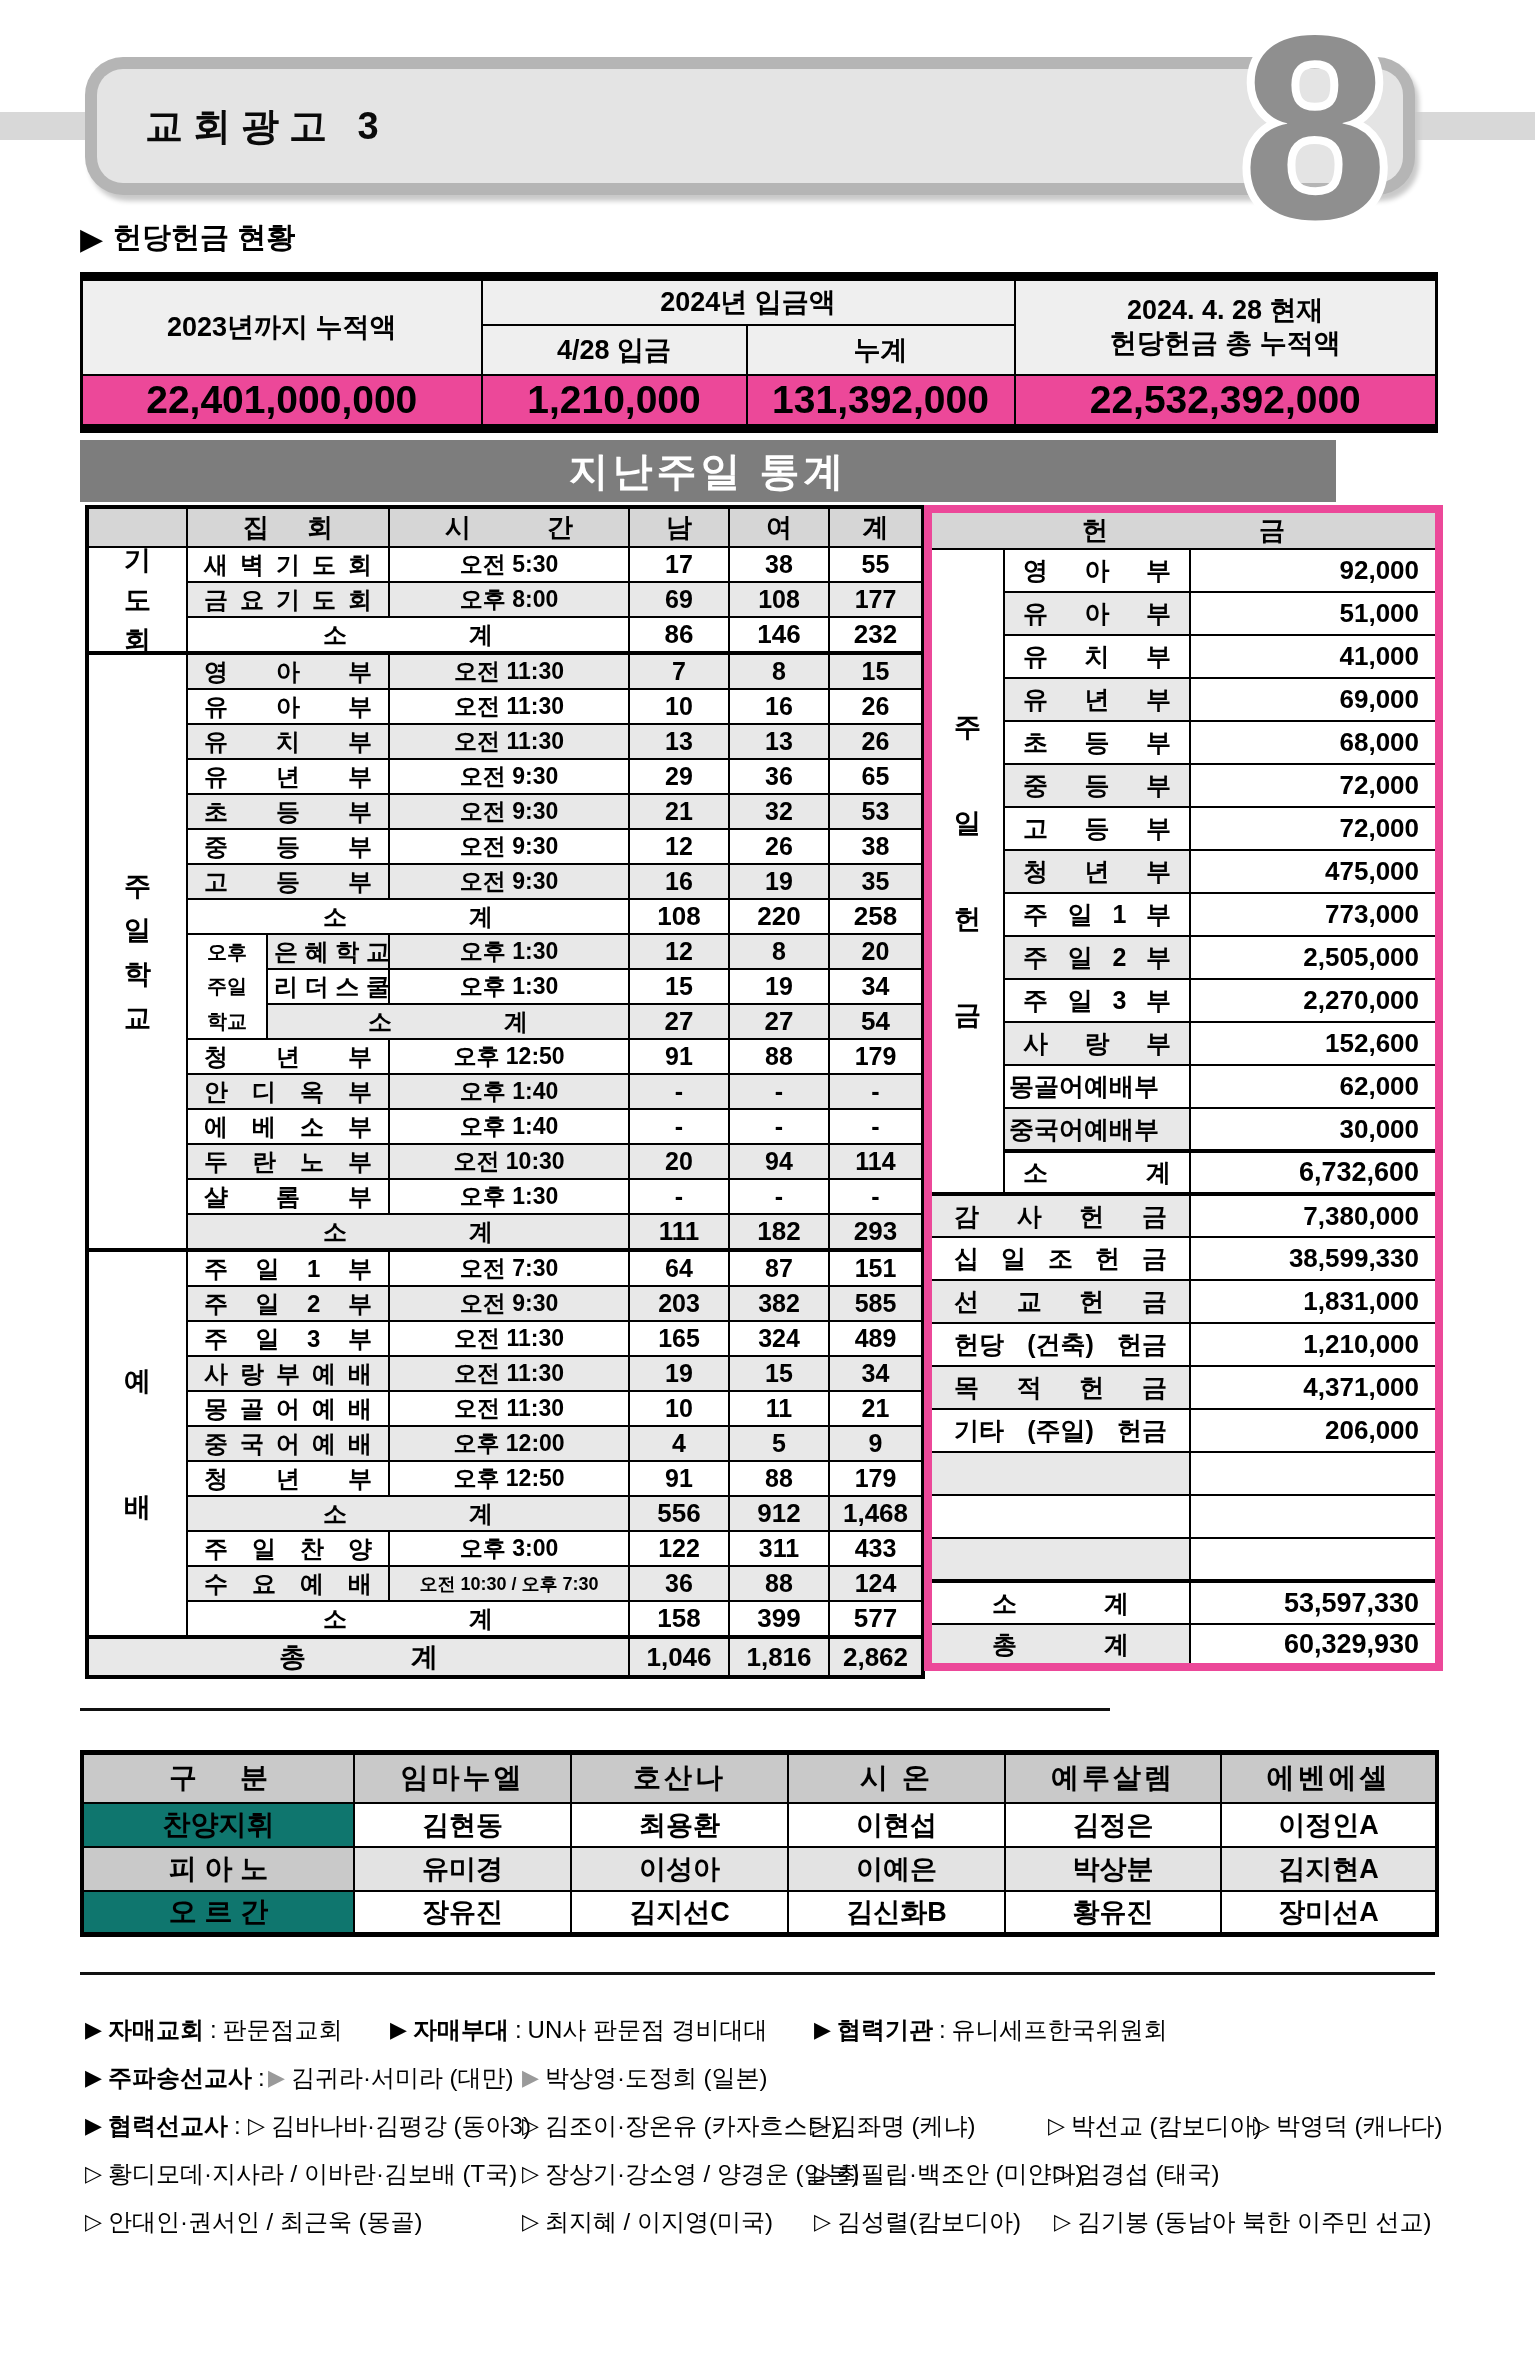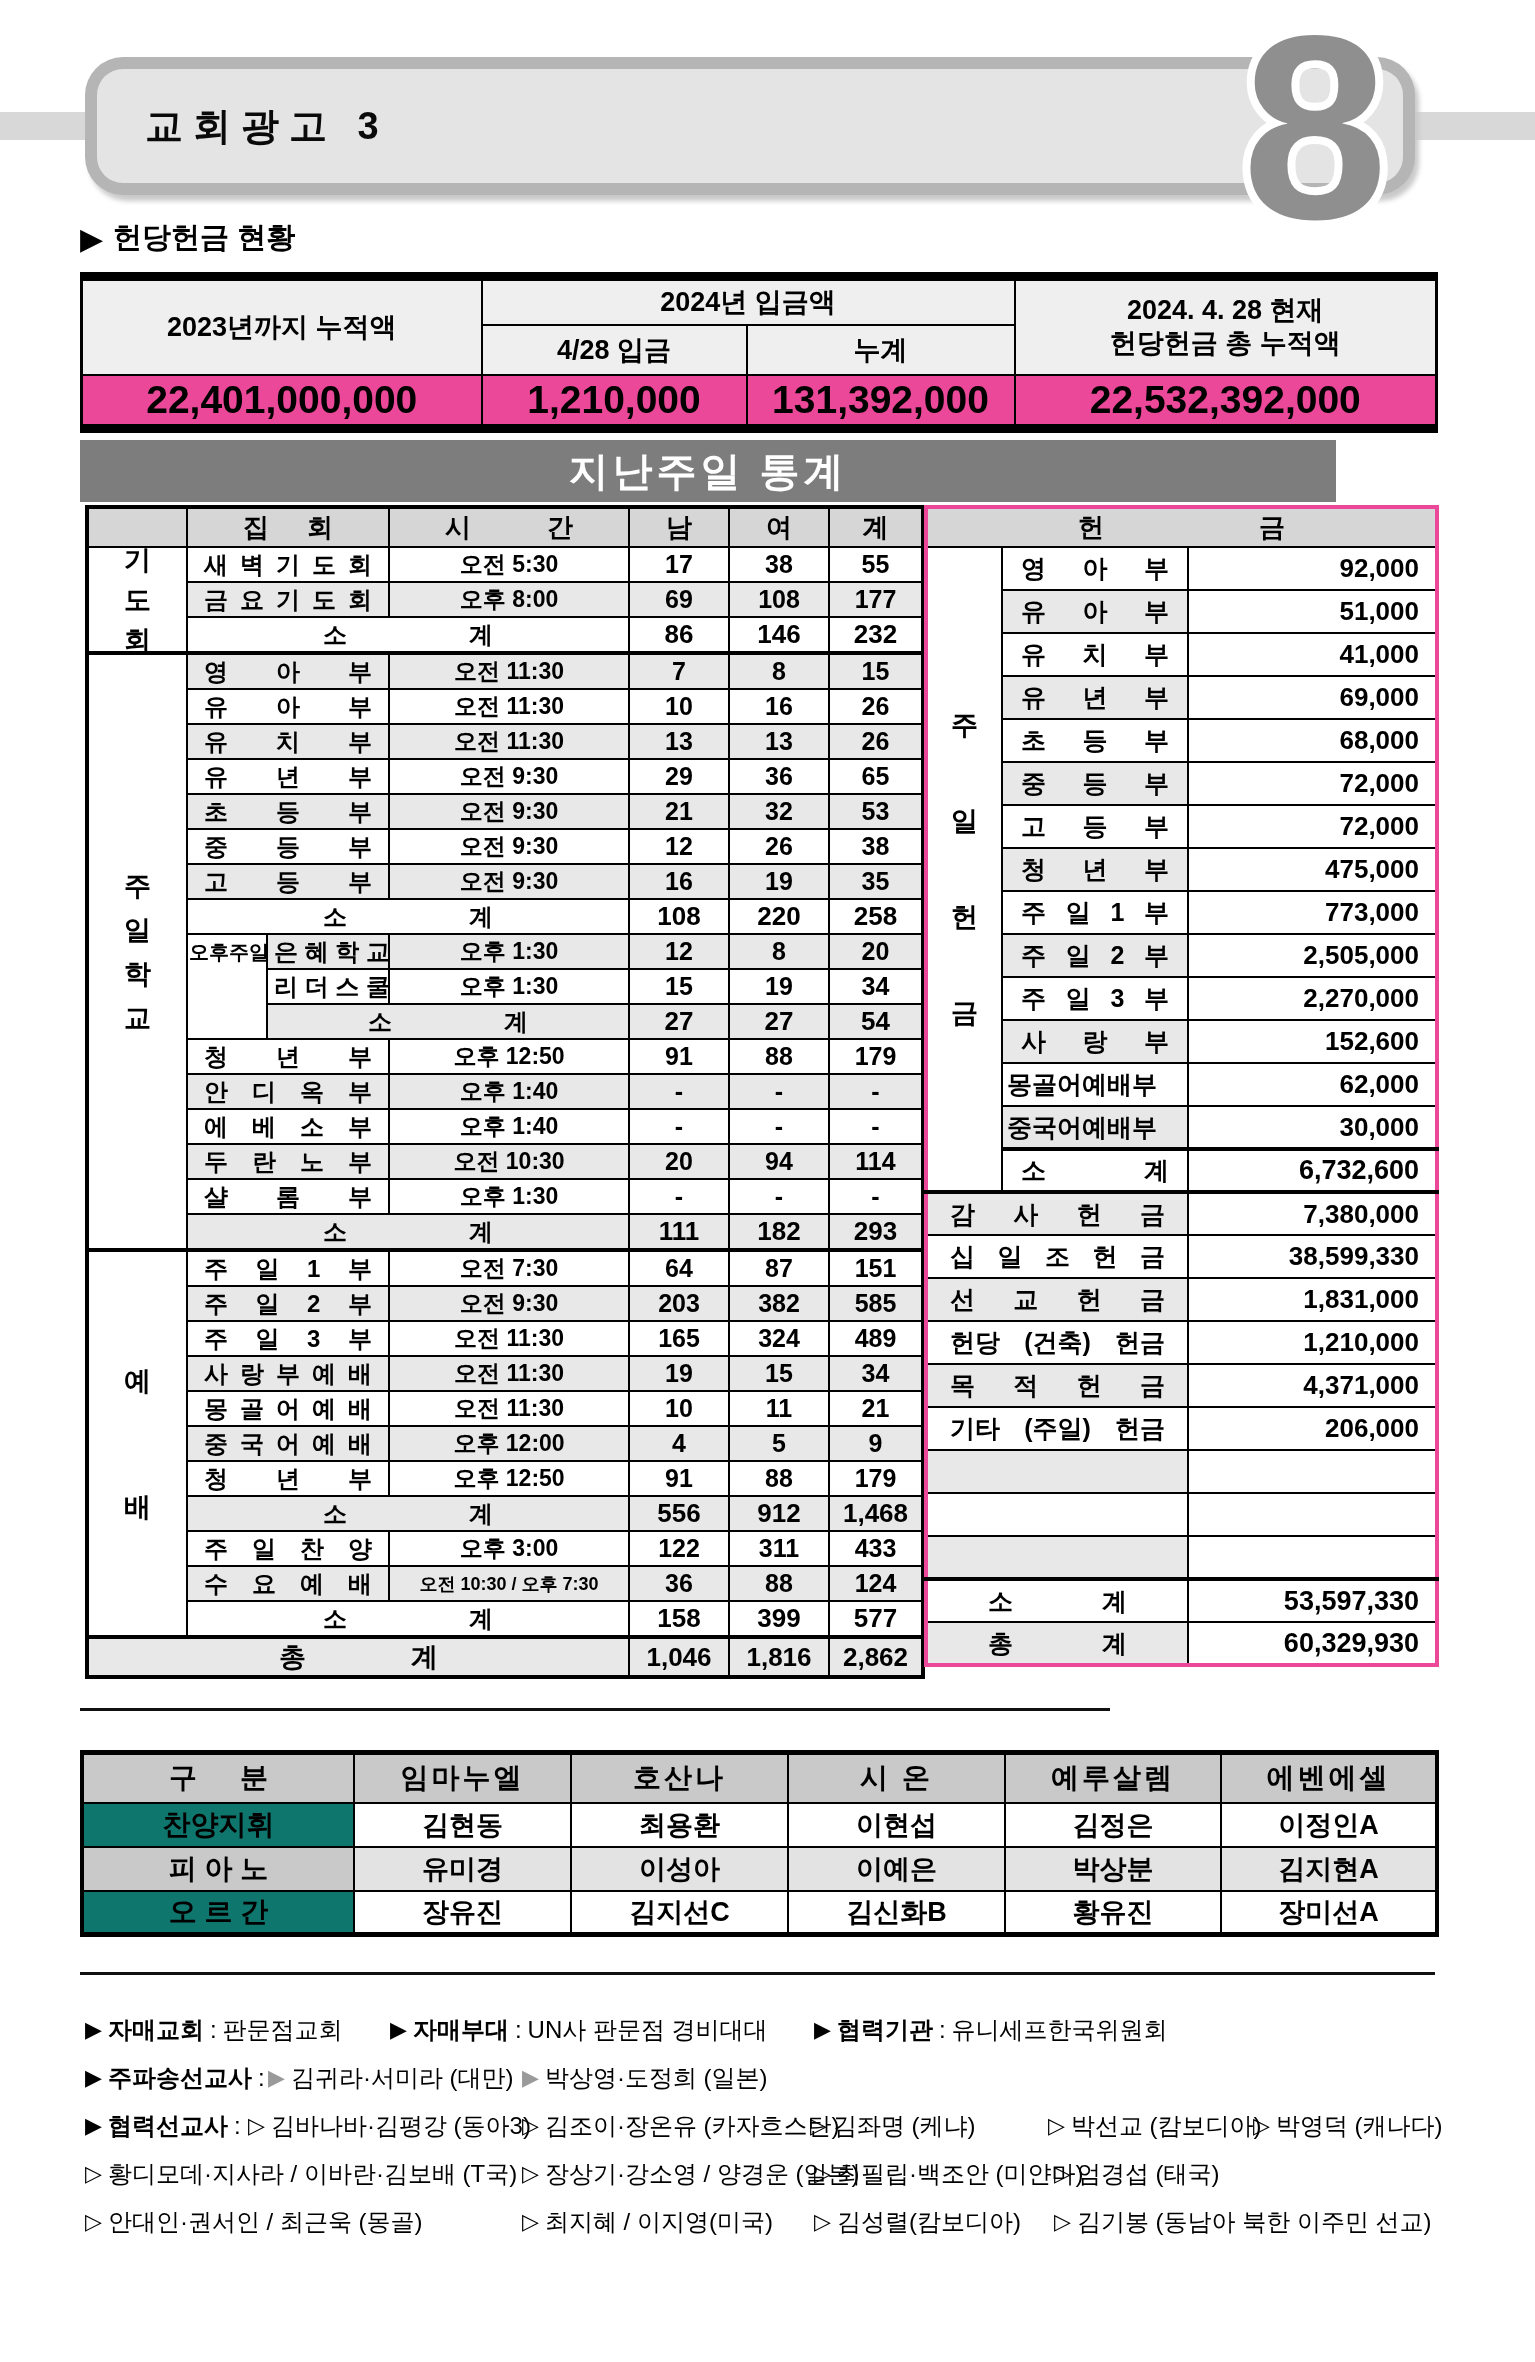--- a/index.html
+++ b/index.html
@@ -42,26 +42,26 @@
   .att td.time{font-size:23px;font-weight:600;}
   .att td.time.small{font-size:18px;}
   .att td.num{font-size:25px;font-weight:600;}
   .att tr.bold td.num{font-size:26px;font-weight:800;}
   .att td.stlabel{text-align:justify;text-align-last:justify;padding:0 135px;font-weight:800;}
   .att td.stsub{padding:0 100px;}
   .att td.grand{padding:0 190px;font-size:27px;}
   .att td.gcell{background:#fff;}
   .att td.gcell div{display:flex;flex-direction:column;align-items:center;justify-content:center;font-size:27px;font-weight:800;}
   .att td.subcell{background:inherit;}
-  .att td.subcell div.wrap{display:flex;flex-direction:row;justify-content:space-between;height:96px;font-size:20px;font-weight:700;}
+  .att td.subcell div.wrap{display:flex;flex-direction:column;justify-content:space-between;height:96px;font-size:20px;font-weight:700;}
   .att td.diag{background-image:linear-gradient(to bottom right,#d6d6d6 0%,#d6d6d6 48.6%,#000 48.6%,#000 51.4%,#d6d6d6 51.4%,#d6d6d6 100%);}
   .hjust{text-align:justify;text-align-last:justify;padding:0 55px !important;}
 
   
-  .off{left:924px;top:505px;width:511px;border:4px solid #ec4899;}
+  .off{left:924px;top:505px;width:511px;border:8px solid #ec4899;}
   .off td{height:43px;font-size:25px;font-weight:700;}
   .off tr.head td{height:40px;background:#d6d6d6;font-size:26px;font-weight:800;
                   text-align:justify;text-align-last:justify;padding:0 150px;}
   .off td.lbl{text-align:justify;text-align-last:justify;padding:0 18px;}
   .off td.ctr{text-align:center;padding:0 4px;}
   .off td.amt{text-align:right;padding-right:16px;font-weight:600;font-size:26px;background:#fff;}
   .off tr.bold td{font-weight:800;}
   .off tr.bold td.amt{font-size:27px;}
   .off td.gcell{background:#fff;}
   .off td.gcell div{display:flex;flex-direction:column;align-items:center;justify-content:center;font-size:27px;font-weight:800;}

